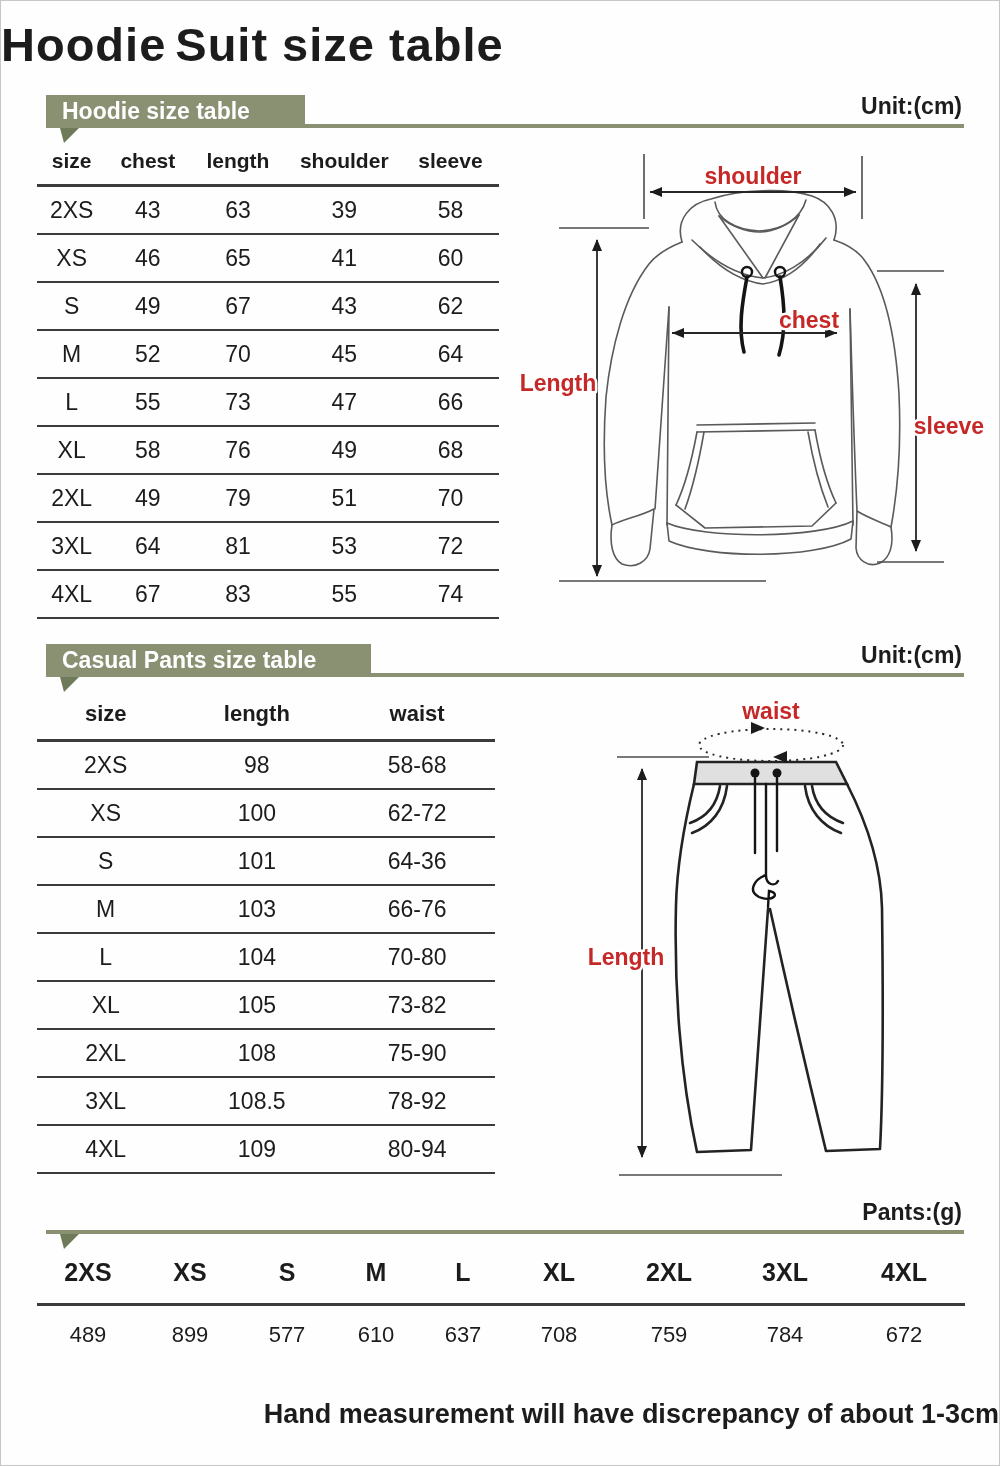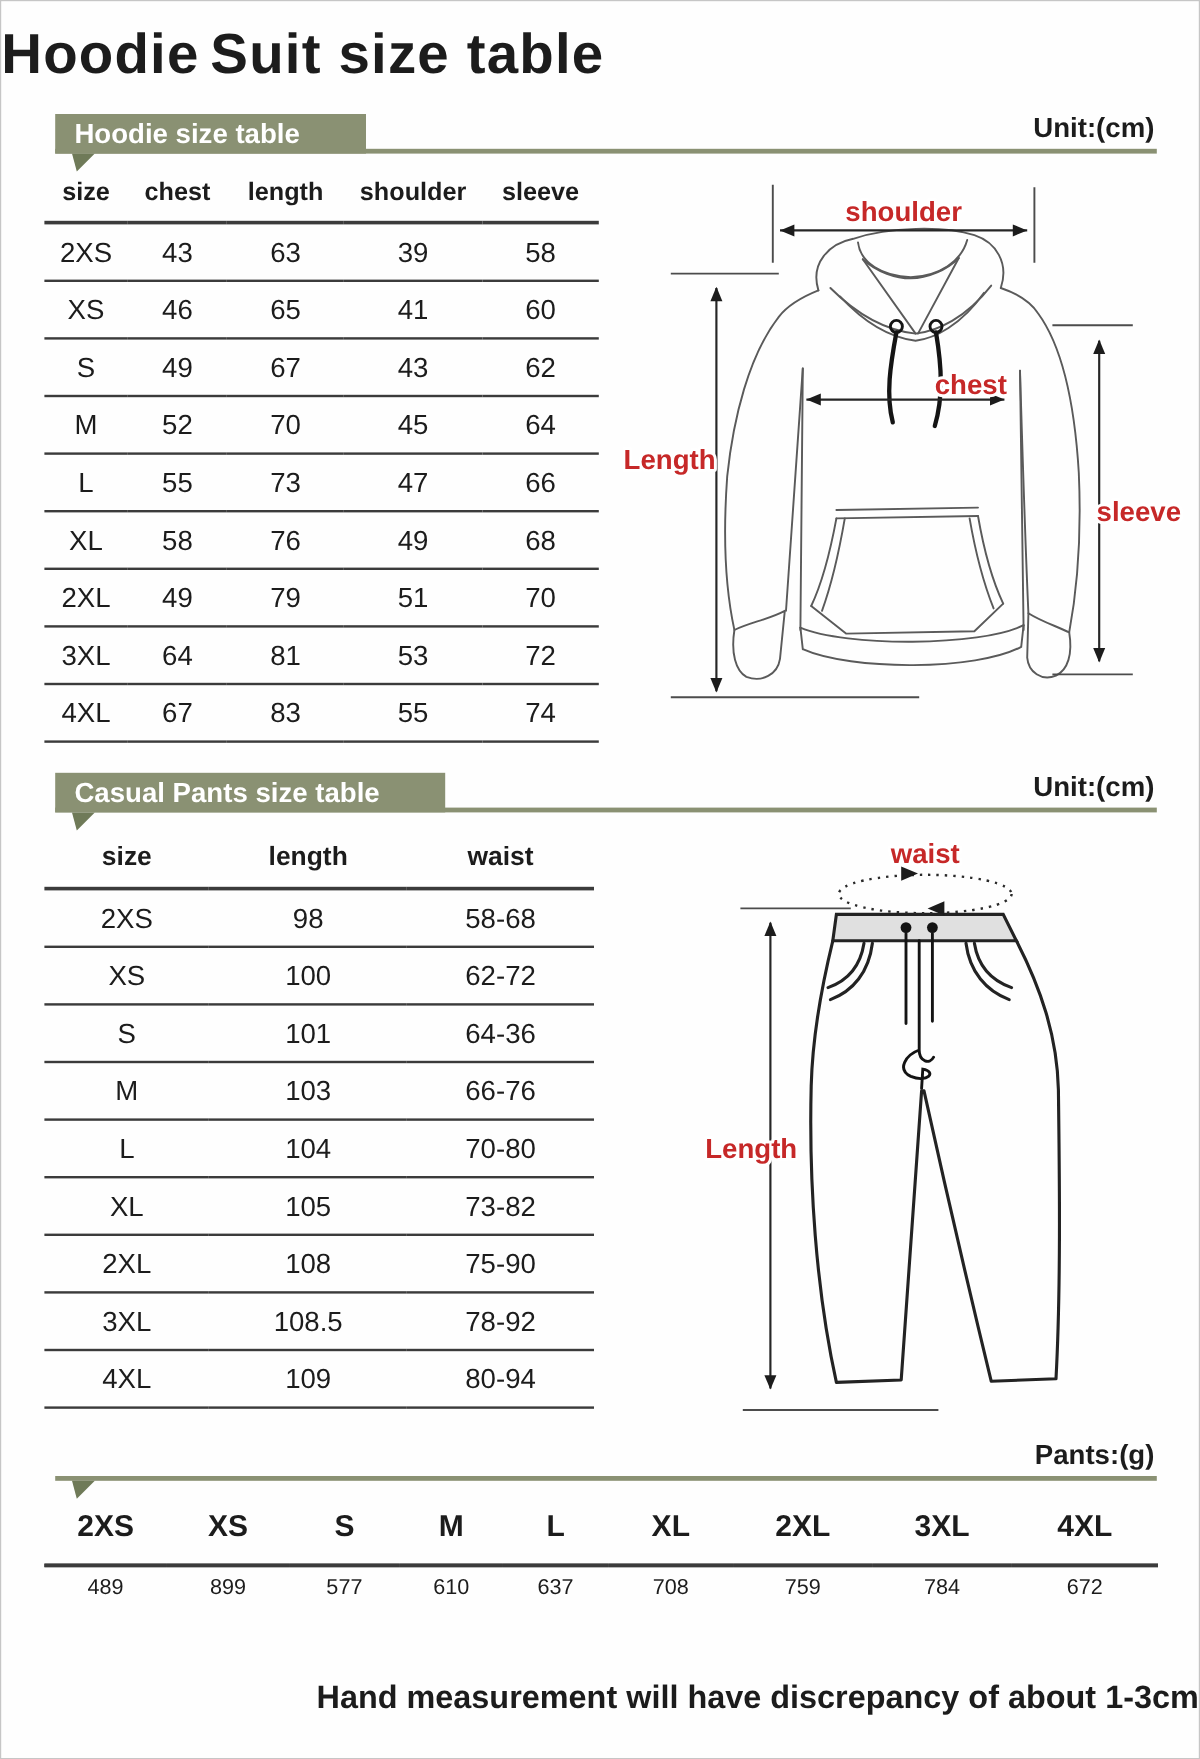--- a/index.html
+++ b/index.html
@@ -31,21 +31,21 @@
   table{border-collapse:collapse;table-layout:fixed;}
   th,td{text-align:center;padding:0;}
   .htable{position:absolute;left:36px;top:142px;width:462px;}
   .htable th{font-size:21px;font-weight:bold;padding:6px 0 11px;border-bottom:3px solid var(--rule);}
   .htable td{font-size:23px;height:46px;border-bottom:2px solid var(--rule);}
   .ptable{position:absolute;left:36px;top:694px;width:458px;}
   .ptable th{font-size:22px;font-weight:bold;padding:6px 0 12px;border-bottom:3px solid var(--rule);}
   .ptable td{font-size:23px;height:46px;border-bottom:2px solid var(--rule);}
   .wtable{position:absolute;left:36px;top:1253px;width:928px;}
   .wtable th{font-size:25px;font-weight:bold;padding:4px 0 16px;border-bottom:3px solid var(--rule);}
-  .wtable td{font-size:18px;padding-top:6px;}
+  .wtable td{font-size:22px;padding-top:16px;}
   
   .hoodie-svg{position:absolute;left:518px;top:138px;}
   .pants-svg{position:absolute;left:578px;top:694px;}
   .garment{stroke:#5a5a5a;stroke-width:1.6;fill:none;stroke-linecap:round;stroke-linejoin:round;}
   .garment-b{stroke:#232323;stroke-width:2.6;fill:none;stroke-linecap:round;stroke-linejoin:round;}
   .cord{stroke:#141414;stroke-width:3.6;fill:none;stroke-linecap:round;}
   .cord-thin{stroke:#141414;stroke-width:2.4;fill:none;stroke-linecap:round;}
   .meas{stroke:#262626;stroke-width:1.8;fill:none;}
   .tick{stroke:#4c4c4c;stroke-width:1.6;fill:none;}
   .ah{fill:#1c1c1c;stroke:none;}

